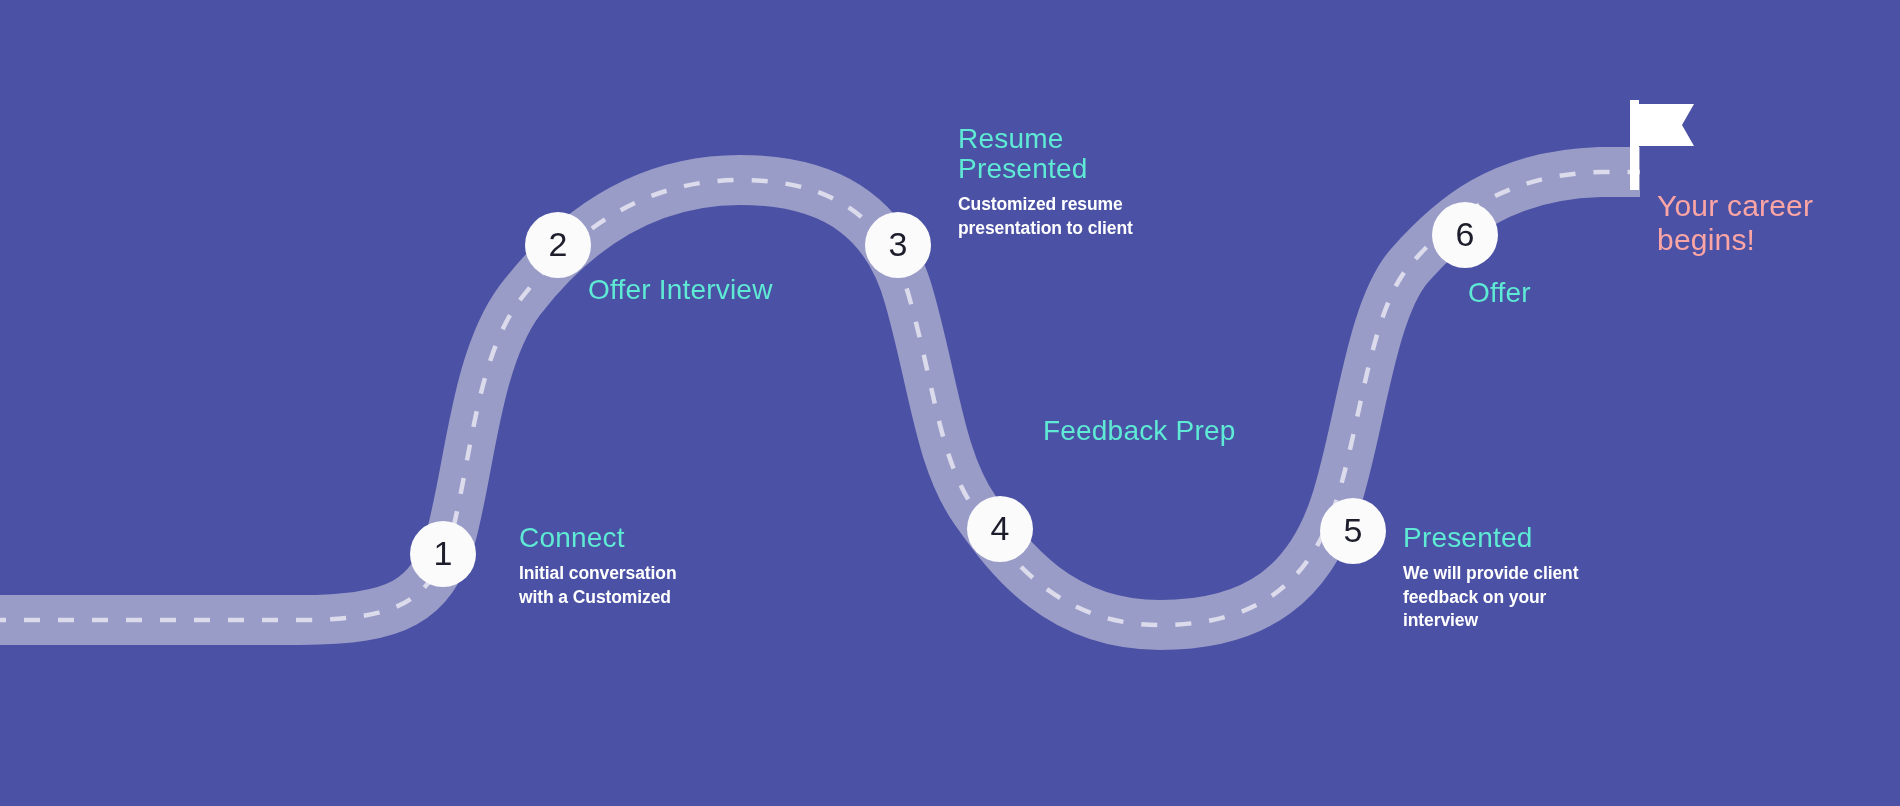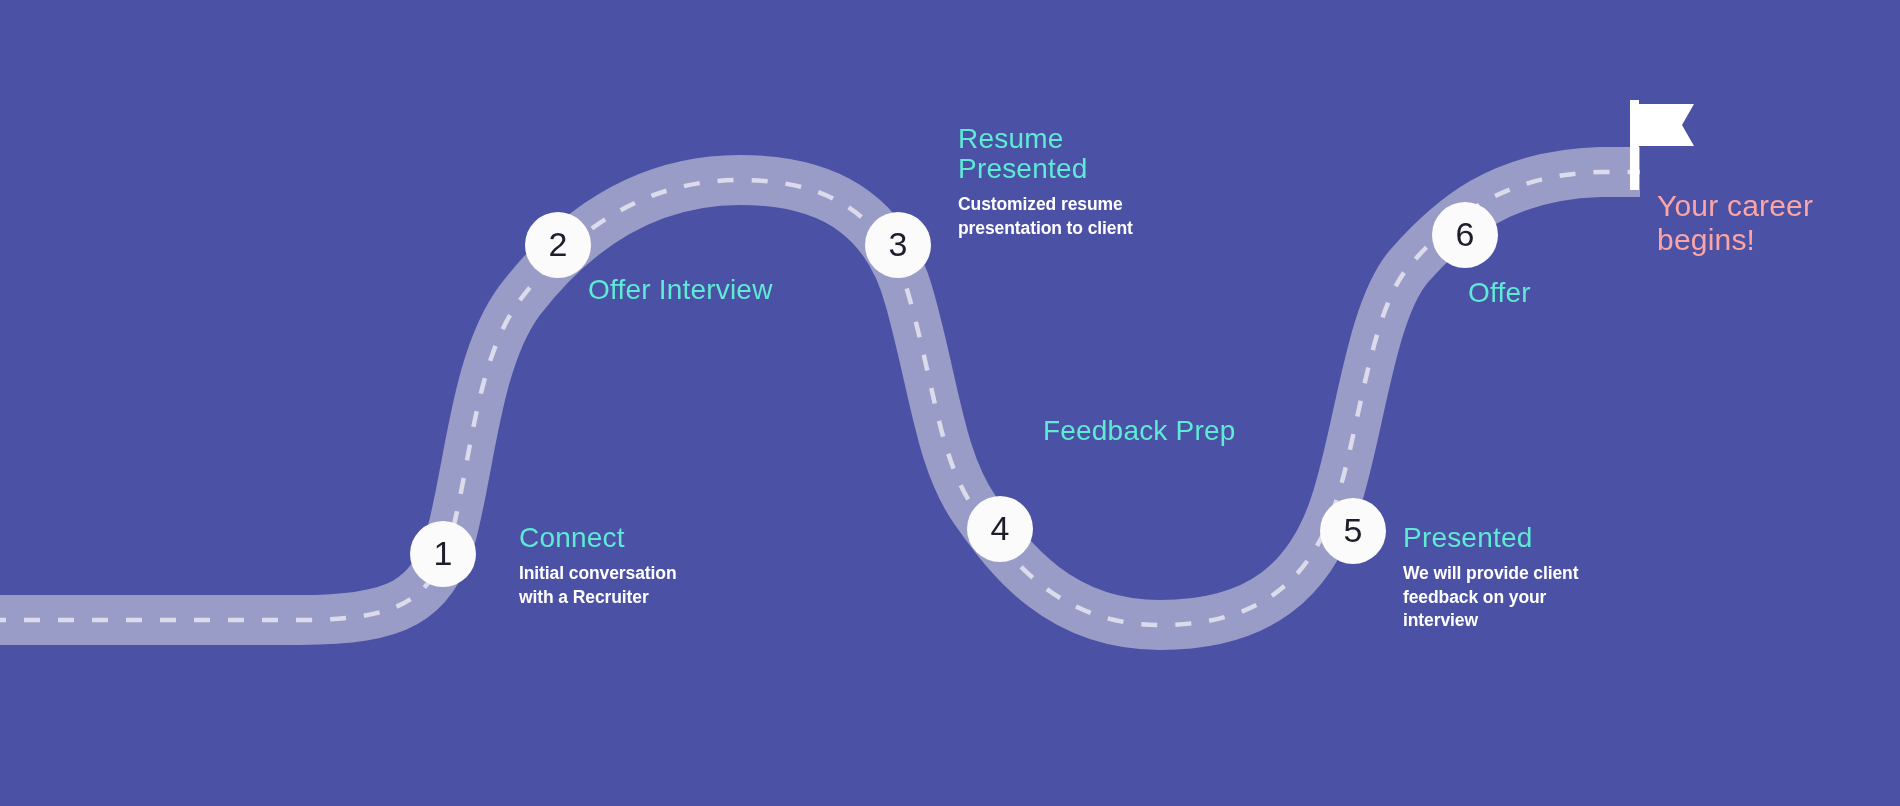--- a/index.html
+++ b/index.html
@@ -109,21 +109,21 @@
     <rect x="0" y="0" width="9" height="90" fill="#ffffff"></rect>
     <path d="M 9,4 L 64,4 L 52,25 L 64,46 L 9,46 Z" fill="#ffffff"></path>
   </svg>
 
   <div class="step-circle" style="left:410px; top:521px;">
     <span class="step-num">1</span>
   </div>
   <div class="step-text" style="left:503px; top:523px; width:320px;margin-left:16px;">
     <div class="step-title">Connect</div>
     <div class="step-desc">Initial conversation
-with a Recruiter</div>
+with a Customized</div>
   </div>
 
   <div class="step-circle" style="left:525px; top:212px;">
     <span class="step-num">2</span>
   </div>
   <div class="step-text" style="left:588px; top:275px; width:340px;">
     <div class="step-title">Offer Interview</div>
   </div>
 
   <div class="step-circle" style="left:865px; top:212px;">

